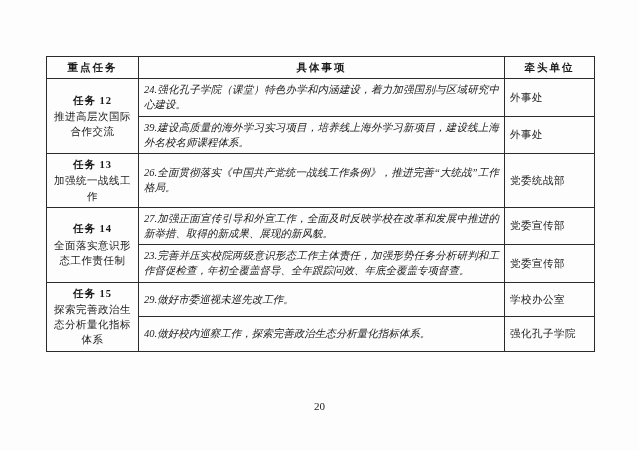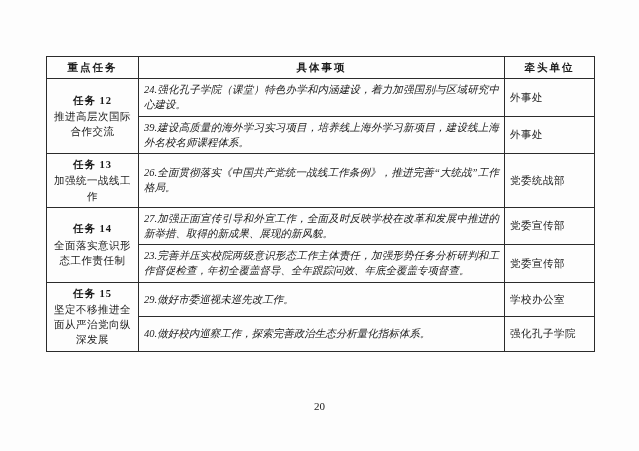--- a/index.html
+++ b/index.html
@@ -144,21 +144,21 @@
           <td class="owner-cell">党委宣传部</td>
         </tr>
         <tr>
           <td class="item-cell">23.完善并压实校院两级意识形态工作主体责任，加强形势任务分析研判和工作督促检查，年初全覆盖督导、全年跟踪问效、年底全覆盖专项督查。</td>
           <td class="owner-cell">党委宣传部</td>
         </tr>
 
         <tr>
           <td class="task-cell" rowspan="2">
             <span class="task-title">任务 15</span>
-            <span class="task-desc">坚定不移推进全面从严治党向纵深发展</span>
+            <span class="task-desc">探索完善政治生态分析量化指标体系</span>
           </td>
           <td class="item-cell">29.做好市委巡视未巡先改工作。</td>
           <td class="owner-cell">学校办公室</td>
         </tr>
         <tr>
           <td class="item-cell">40.做好校内巡察工作，探索完善政治生态分析量化指标体系。</td>
           <td class="owner-cell">强化孔子学院</td>
         </tr>
 
       </tbody>

